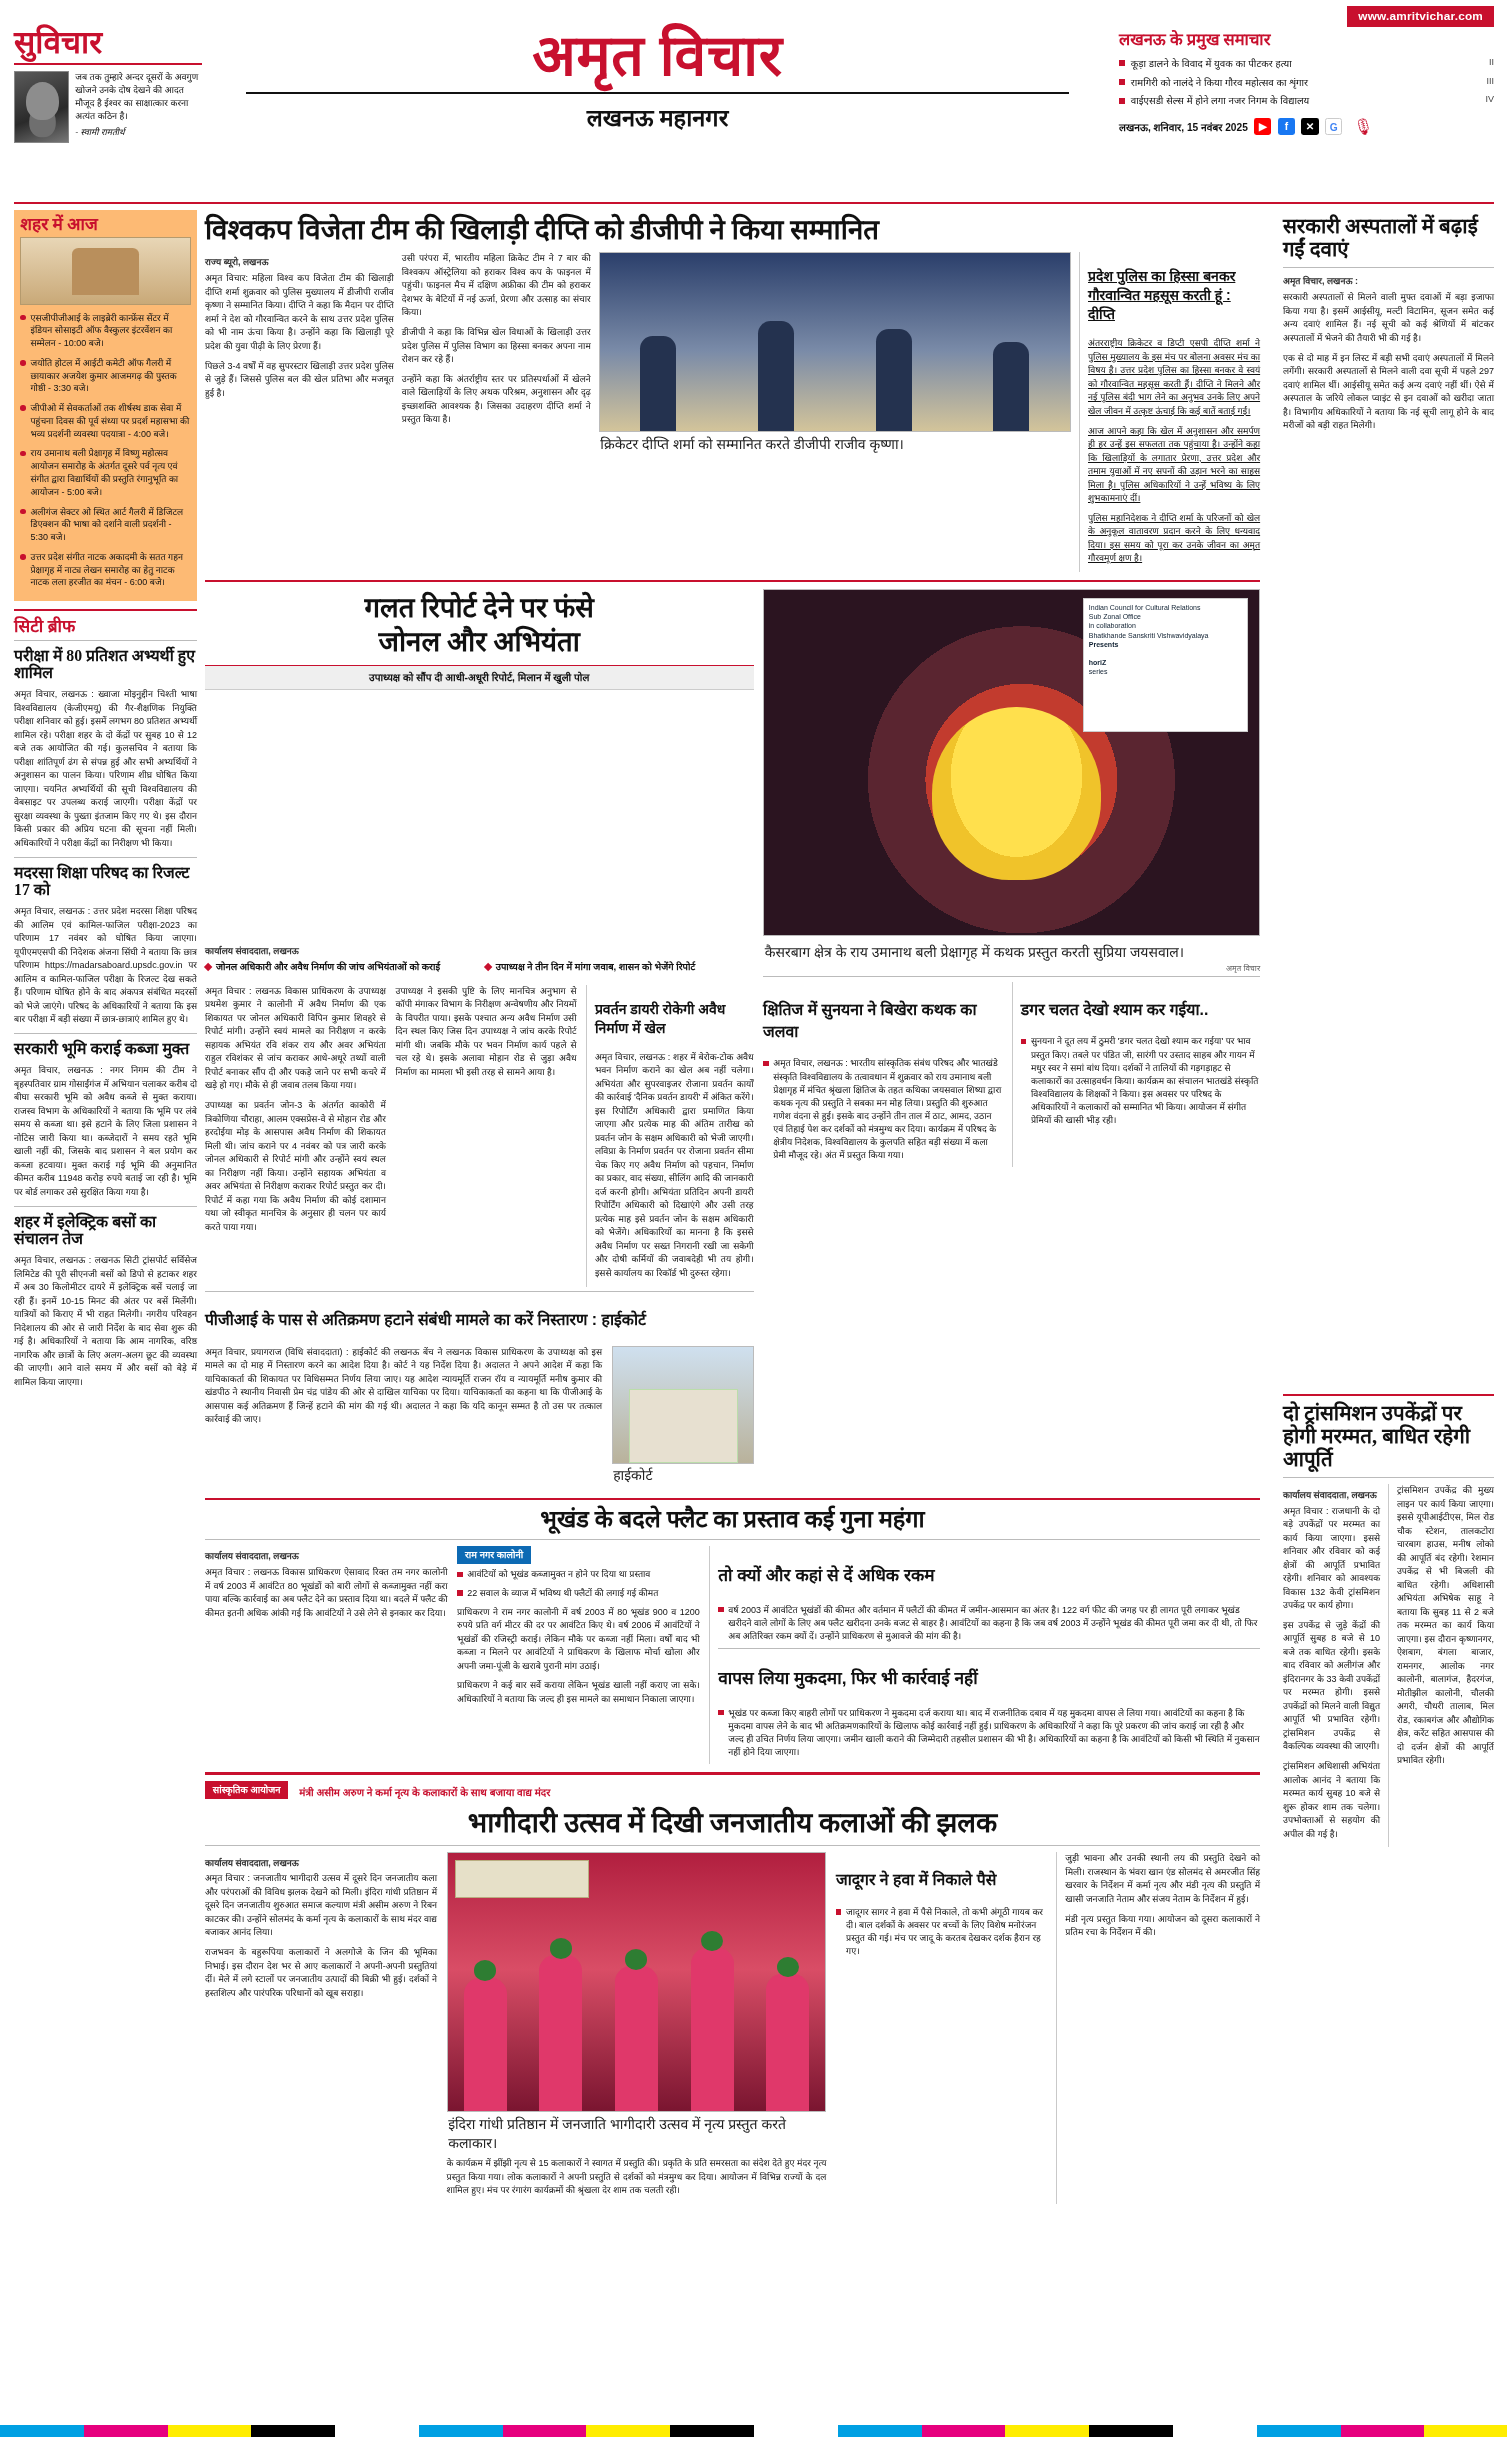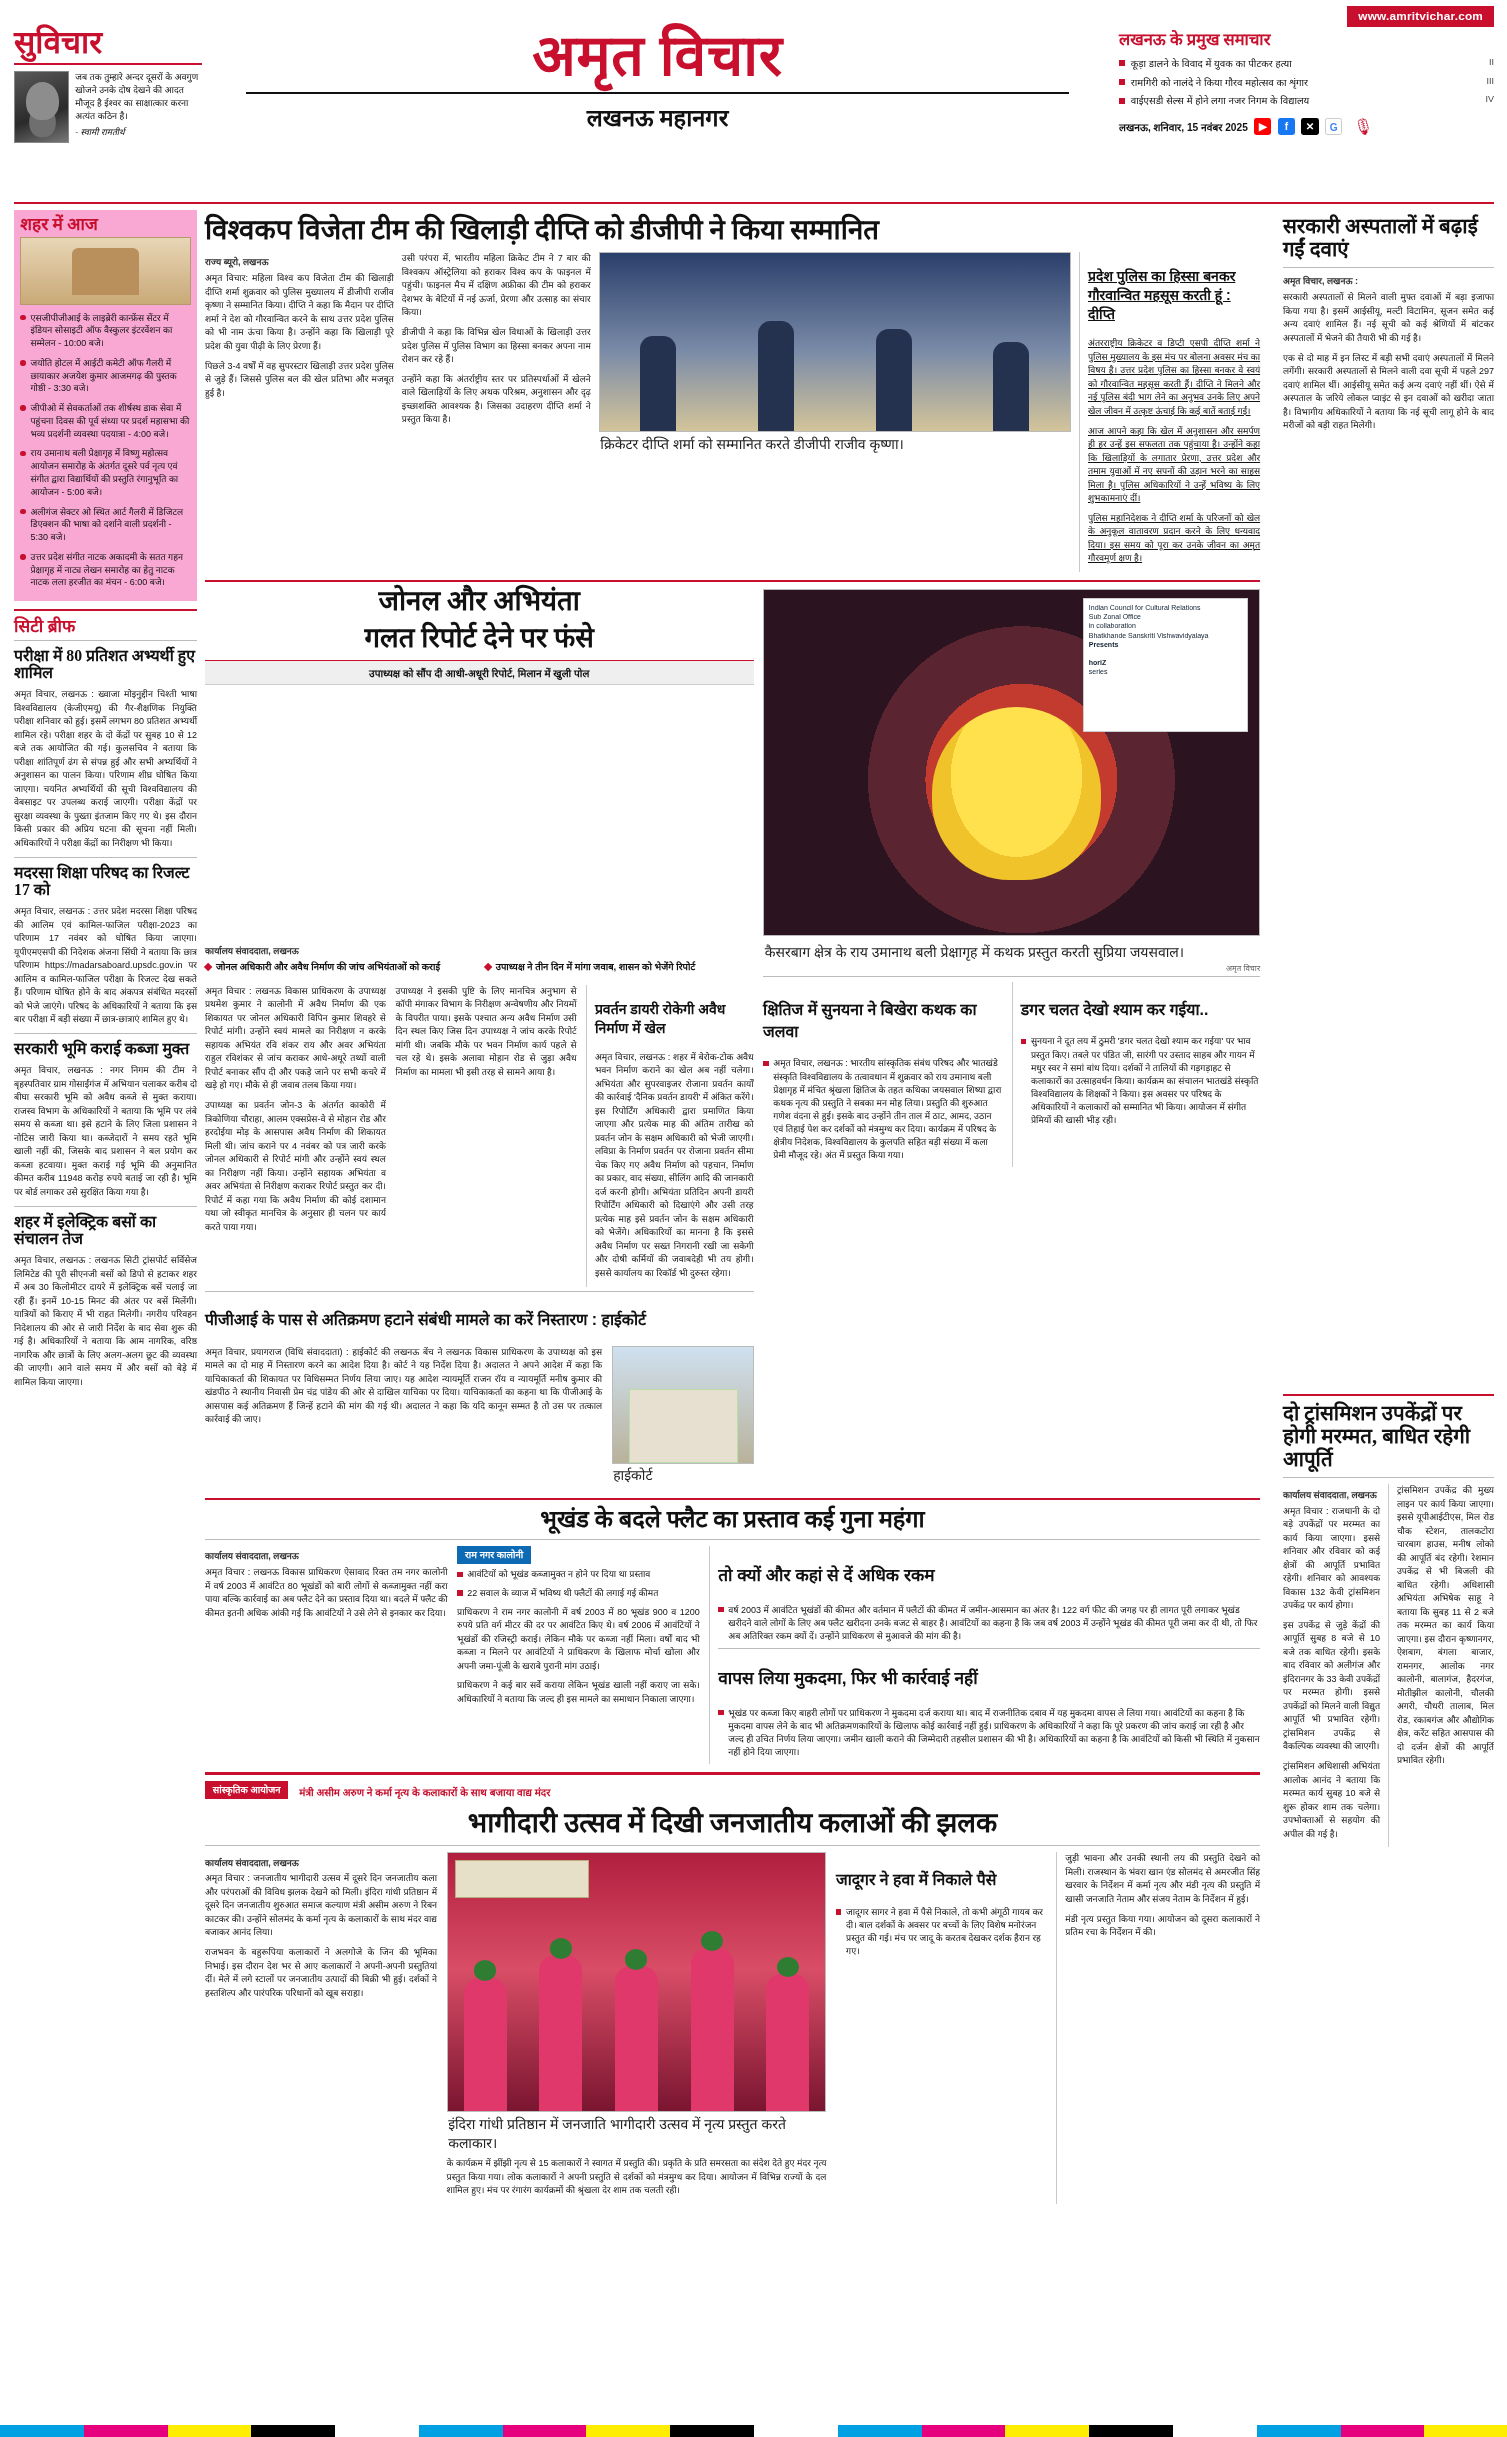--- a/index.html
+++ b/index.html
@@ -66,21 +66,21 @@
   .rule-thin { height:0.8px; background:#bbb; }
 
   
   .content { display:flex; gap:7.9px; margin-top:6.3px; }
   .col-left { width:183px; flex:none; }
   .col-mid { flex:1; }
   .col-right { width:211px; flex:none;margin-left:15px; }
 
   .sec-head { font-family:"Liberation Serif", serif; font-weight:bold; color:#c8102e; font-size:20.5px; line-height:1.1; }
   .sec-head.small { font-size:17.3px; }
-  .left-band { background:#f9a8d4; padding:4.7px 6.3px; }
+  .left-band { background:#fdba74; padding:4.7px 6.3px; }
   .left-photo {
     height:68px; background:linear-gradient(180deg,#e8d6b6,#c9a978);
     border:0.8px solid #b59a6d; margin:3.2px 0 6.3px 0; position:relative;
   }
   .left-photo:after{
     content:""; position:absolute; left:30%; top:14%; width:40%; height:72%;
     background:#b98f5c; border-radius:6.3px 6.3px 0 0;
   }
   .bullet-list { list-style:none; margin:0; padding:0; }
   .bullet-list li { display:flex; font-size:9px; line-height:1.42; margin-bottom:7px; }
@@ -280,22 +280,22 @@
             </div>
           </div>
         </div>
       </div>
 
       <div class="sep-heavy"></div>
 
       <div>
         <div style="display:flex; gap:9.5px;">
           <div style="width:52%;">
+            <h2 class="headline hl-36 center-title">गलत रिपोर्ट देने पर फंसे</h2>
             <h2 class="headline hl-36 center-title" style="margin-top:-3.2px;">जोनल और अभियंता</h2>
-            <h2 class="headline hl-36 center-title">गलत रिपोर्ट देने पर फंसे</h2>
             <div class="subhead-bar center-title">उपाध्यक्ष को सौंप दी आधी-अधूरी रिपोर्ट, मिलान में खुली पोल</div>
           </div>
           <div style="flex:1;">
             <div class="photo photo-dance">
               <div class="skirt"></div>
               <div class="banner">
                 Indian Council for Cultural Relations<br>Sub Zonal Office<br>in collaboration<br>Bhatkhande Sanskriti Vishwavidyalaya<br><b>Presents</b><br><br><b>horiZ</b><br>series
               </div>
             </div>
           </div>

